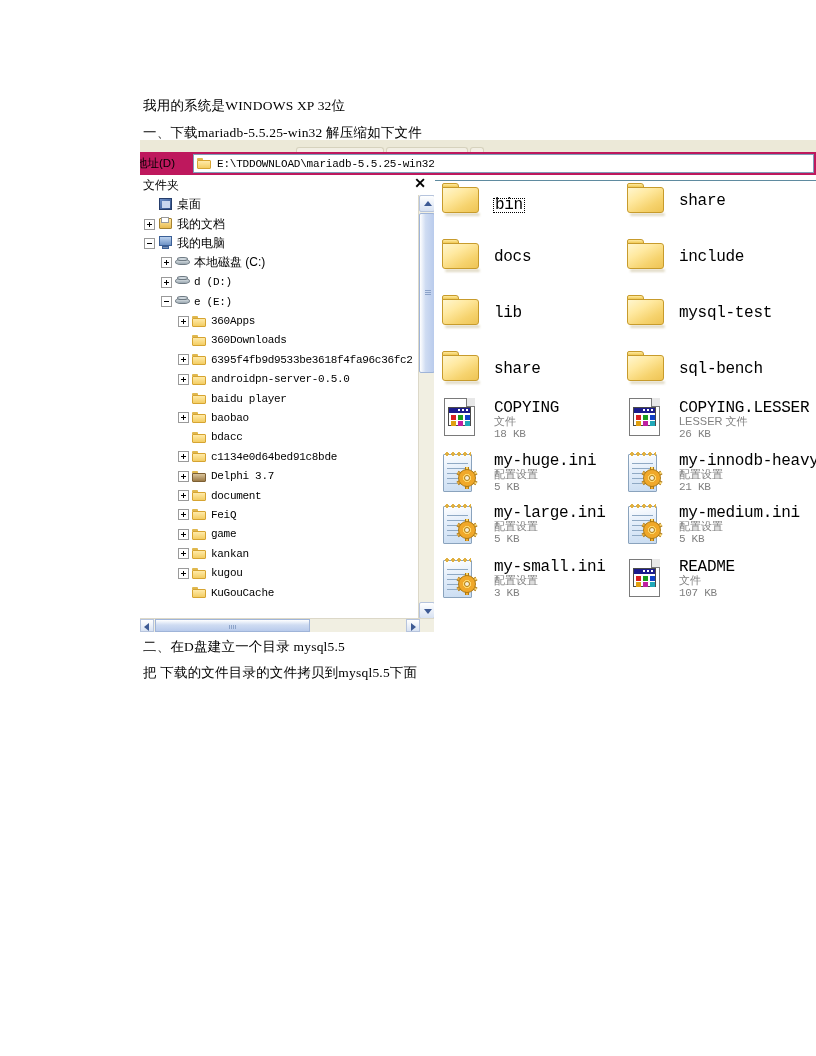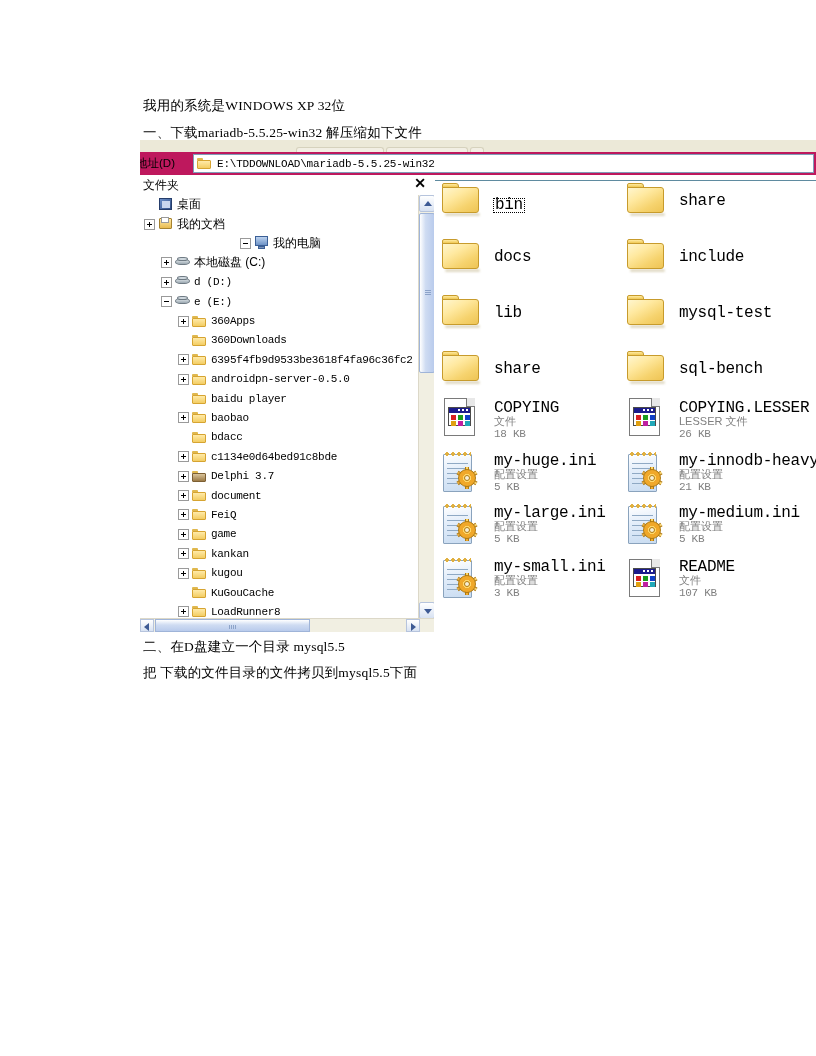--- a/index.html
+++ b/index.html
@@ -626,21 +626,21 @@
               <span class="tree-label cjk">桌面</span>
             </div>
             <div class="tree-row" style="padding-left: 4px;">
               <span class="tree-exp plus"></span>
               <span class="ic ic-docs">
                 <span class="sq"></span>
                 <span class="pg"></span>
               </span>
               <span class="tree-label cjk">我的文档</span>
             </div>
-            <div class="tree-row" style="padding-left: 4px; justify-content: center;">
+            <div class="tree-row" style="padding-left: 4px;">
               <span class="tree-exp minus"></span>
               <span class="ic ic-computer">
                 <span class="mon"></span>
                 <span class="base"></span>
               </span>
               <span class="tree-label cjk">我的电脑</span>
             </div>
             <div class="tree-row" style="padding-left: 21px;">
               <span class="tree-exp plus"></span>
               <span class="ic ic-disk">
@@ -777,28 +777,20 @@
               </span>
               <span class="tree-label">kugou</span>
             </div>
             <div class="tree-row" style="padding-left: 38px;">
               <span class="tree-exp none"></span>
               <span class="ic ic-folder">
                 <span class="tab"></span>
                 <span class="bdy"></span>
               </span>
               <span class="tree-label">KuGouCache</span>
-            </div>
-            <div class="tree-row" style="padding-left: 38px;">
-              <span class="tree-exp plus"></span>
-              <span class="ic ic-folder">
-                <span class="tab"></span>
-                <span class="bdy"></span>
-              </span>
-              <span class="tree-label">LoadRunner8</span>
             </div>
           </div>
 
         <div id="tree-vscroll">
           <div class="sb-btn up">
               <span class="sb-arrow"></span>
             </div>
           <div id="tree-vthumb"></div>
           <div class="sb-btn dn">
               <span class="sb-arrow"></span>

